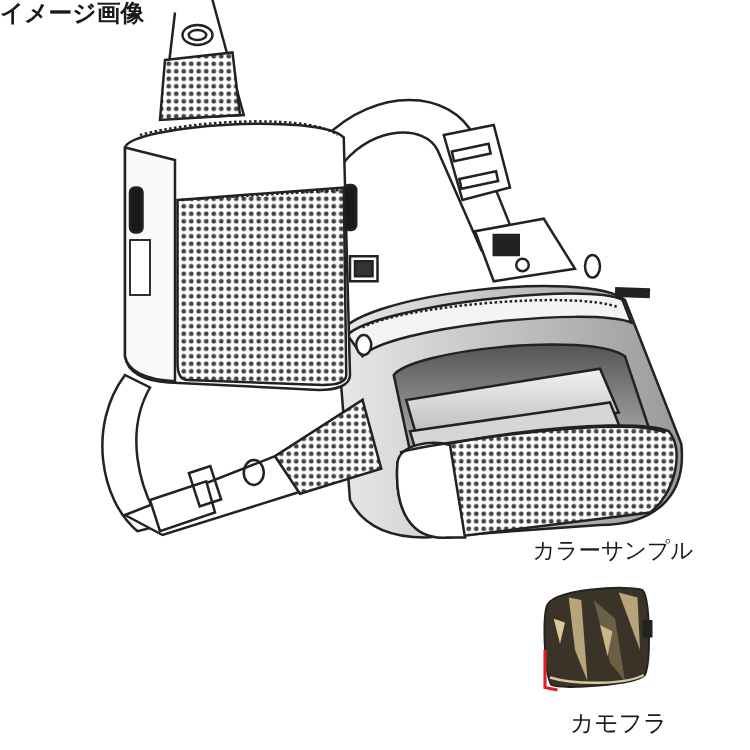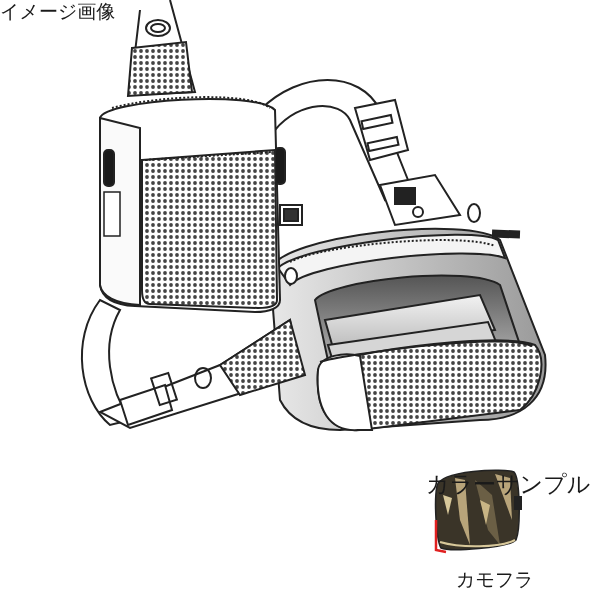--- a/index.html
+++ b/index.html
@@ -1,20 +1,20 @@
 <!DOCTYPE html>
 <html><head>
   <meta charset="utf-8">
   <style>
     html, body { margin: 0; padding: 0; background: #ffffff; }
     body { width: 600px; height: 600px; position: relative; overflow: hidden;
            font-family: "DejaVu Sans", "Liberation Sans", sans-serif; color: #1a1a1a; }
     .label { position: absolute; font-size: 19px; letter-spacing: 0px; white-space: nowrap; line-height: 1; }
-    #title-label { left: 0px; top: 2px; font-size: 19px; font-weight: normal; }
-    #sample-label { left: 426px; top: 432px; font-size: 23px; margin-top: 41px; }
+    #title-label { left: 0px; top: 2px; font-size: 19px; font-weight: bold; }
+    #sample-label { left: 426px; top: 432px; font-size: 18px; }
     #camo-label { left: 456px; top: 570px; font-size: 19px; font-family: Liberation Serif, serif; }
     svg.art { position: absolute; left: 0; top: 0; }
   </style>
 </head>
 <body>
 
 <div class="label" id="title-label">イメージ画像</div>
 
 <svg class="art" width="600" height="600" viewBox="0 0 600 600">
   <defs>

